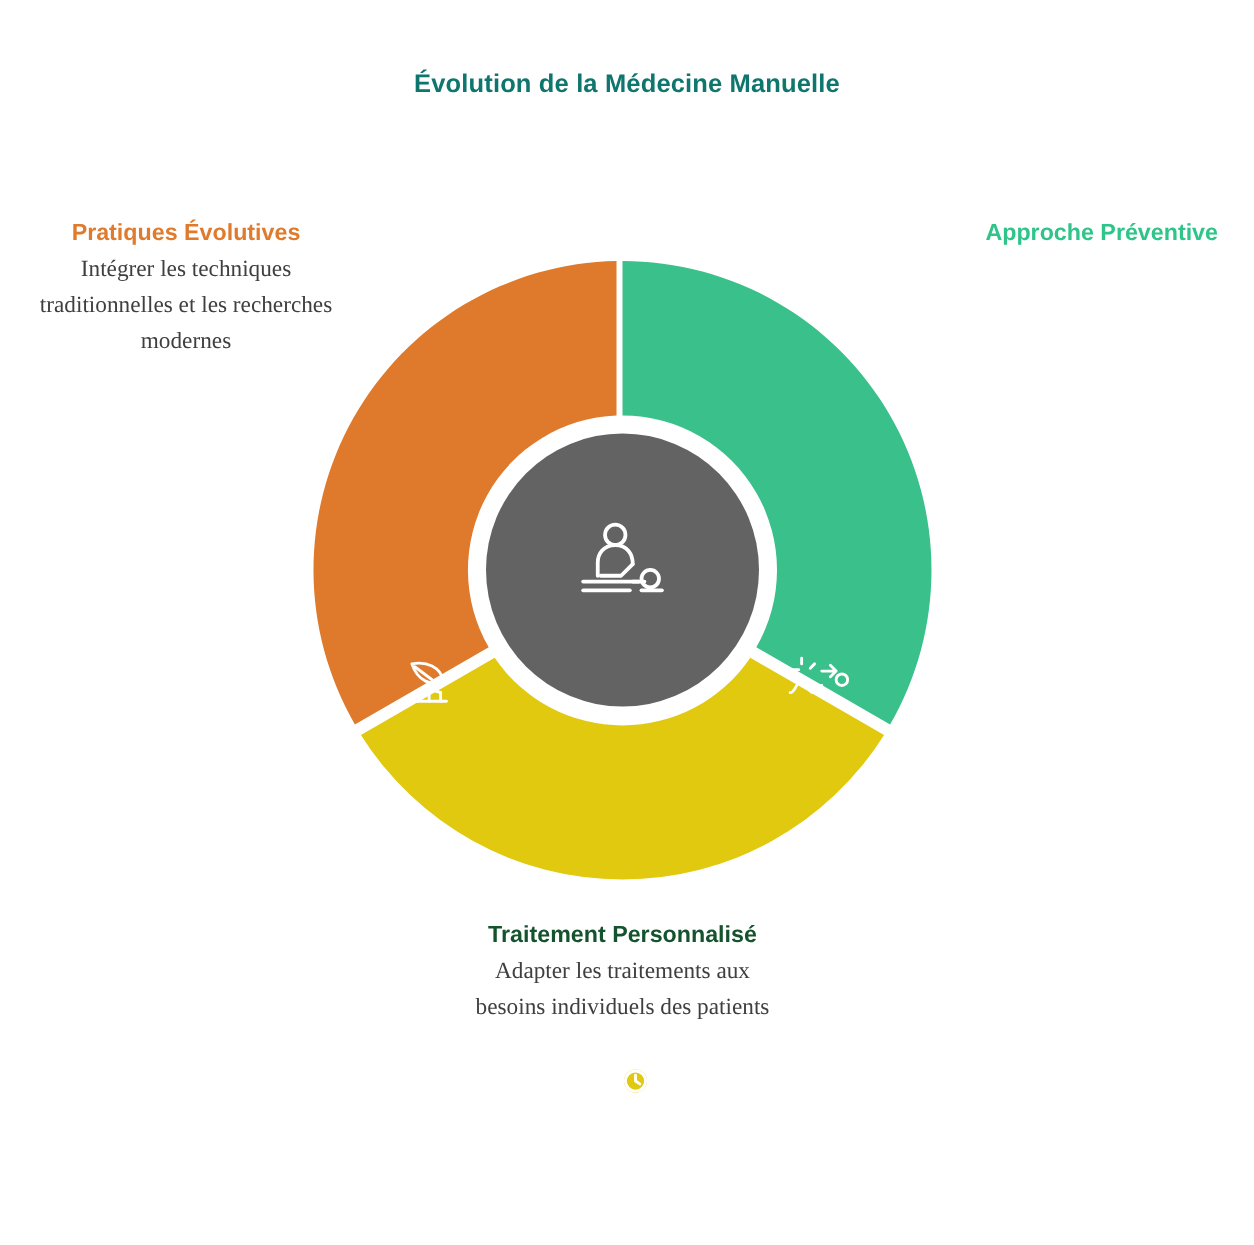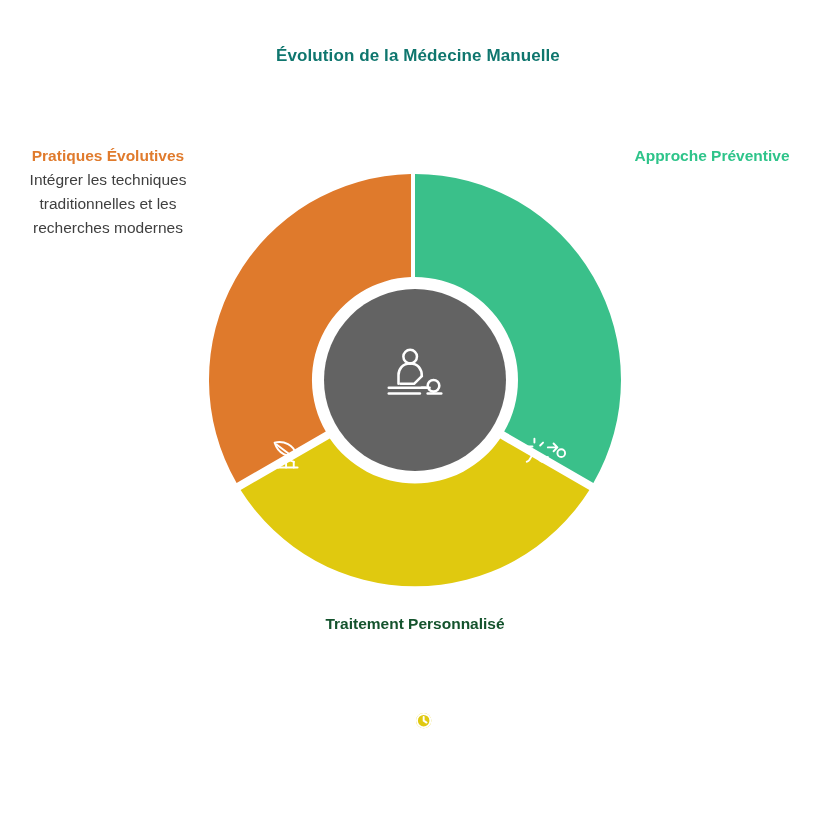--- a/index.html
+++ b/index.html
@@ -54,30 +54,31 @@
     color: #3f3f3f;
   }
   .label-title {
     font-weight: bold;
     font-size: 15.5px;
     line-height: 24px;
     display: block;
   }
   .label-desc {
     display: block;
+    font-family: Liberation Serif, serif;
   }
   #label-preventive {
     left: 612px;
     top: 144px;
     width: 200px;
-    text-align: center;
+    text-align: right;
   }
   #label-preventive .label-title { color: #2ec48a; }
   #label-evolutives {
-    left: 8px;
+    left: 24px;
     top: 144px;
     width: 200px;
     text-align: center;
   }
   #label-evolutives .label-title { color: #e07b2d; }
   #label-traitement {
     left: 315px;
     top: 612px;
     width: 200px;
     text-align: center;
@@ -161,13 +162,14 @@
   <span class="label-title">Approche Préventive</span>
 </div>
 
 <div class="label-block" id="label-evolutives">
   <span class="label-title">Pratiques Évolutives</span>
   <span class="label-desc">Intégrer les techniques traditionnelles et les recherches modernes</span>
 </div>
 
 <div class="label-block" id="label-traitement">
   <span class="label-title">Traitement Personnalisé</span>
+  <span class="label-desc">Adapter les traitements aux besoins individuels des patients</span>
 </div>
 
 </body></html>

